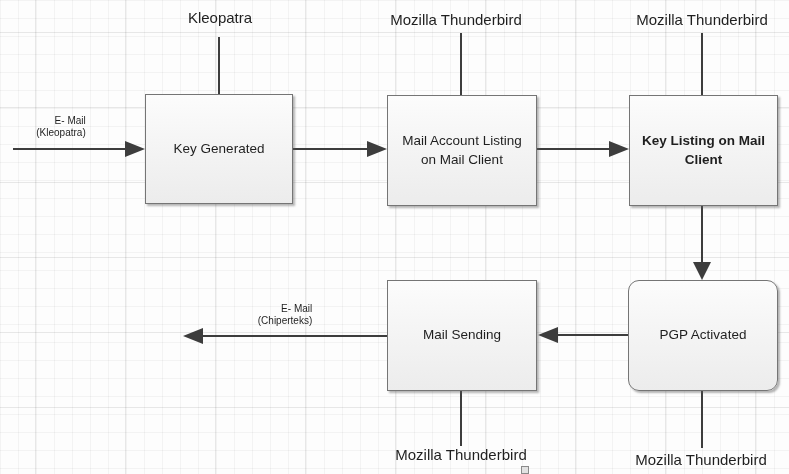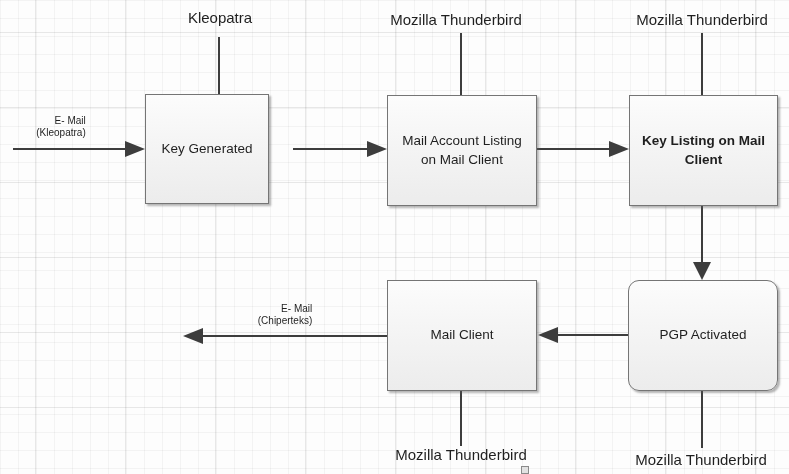--- a/index.html
+++ b/index.html
@@ -80,34 +80,34 @@
 
   <div class="vline" style="left:701px;top:206px;height:57px;"></div>
   <div class="tri-down" style="left:693px;top:262px;"></div>
 
   <div class="hline" style="left:558px;top:334px;width:70px;"></div>
   <div class="tri-left" style="left:538px;top:327px;"></div>
 
   <div class="hline" style="left:203px;top:335px;width:184px;"></div>
   <div class="tri-left" style="left:183px;top:328px;"></div>
 
-  <div class="node" style="left:145px;top:94px;width:124px;height:110px;">
+  <div class="node" style="left:145px;top:94px;width:148px;height:110px;">
     <span>Key Generated</span>
   </div>
 
   <div class="node" style="left:387px;top:95px;width:150px;height:111px;text-align:center;">
     <span>Mail Account Listing on Mail Client</span>
   </div>
 
   <div class="node" style="left:629px;top:95px;width:149px;height:111px;font-weight:bold;">
     <span>Key Listing on Mail Client</span>
   </div>
 
   <div class="node" style="left:387px;top:280px;width:150px;height:111px;">
-    <span>Mail Client</span>
+    <span>Mail Sending</span>
   </div>
 
   <div class="node" style="left:628px;top:280px;width:150px;height:111px;border-radius:11px;">
     <span>PGP Activated</span>
   </div>
 
   <div class="lbl" style="left:220px;top:9px;">Kleopatra</div>
   <div class="lbl" style="left:456px;top:11px;">Mozilla Thunderbird</div>
   <div class="lbl" style="left:702px;top:11px;">Mozilla Thunderbird</div>
   <div class="lbl" style="left:461px;top:446px;">Mozilla Thunderbird</div>

